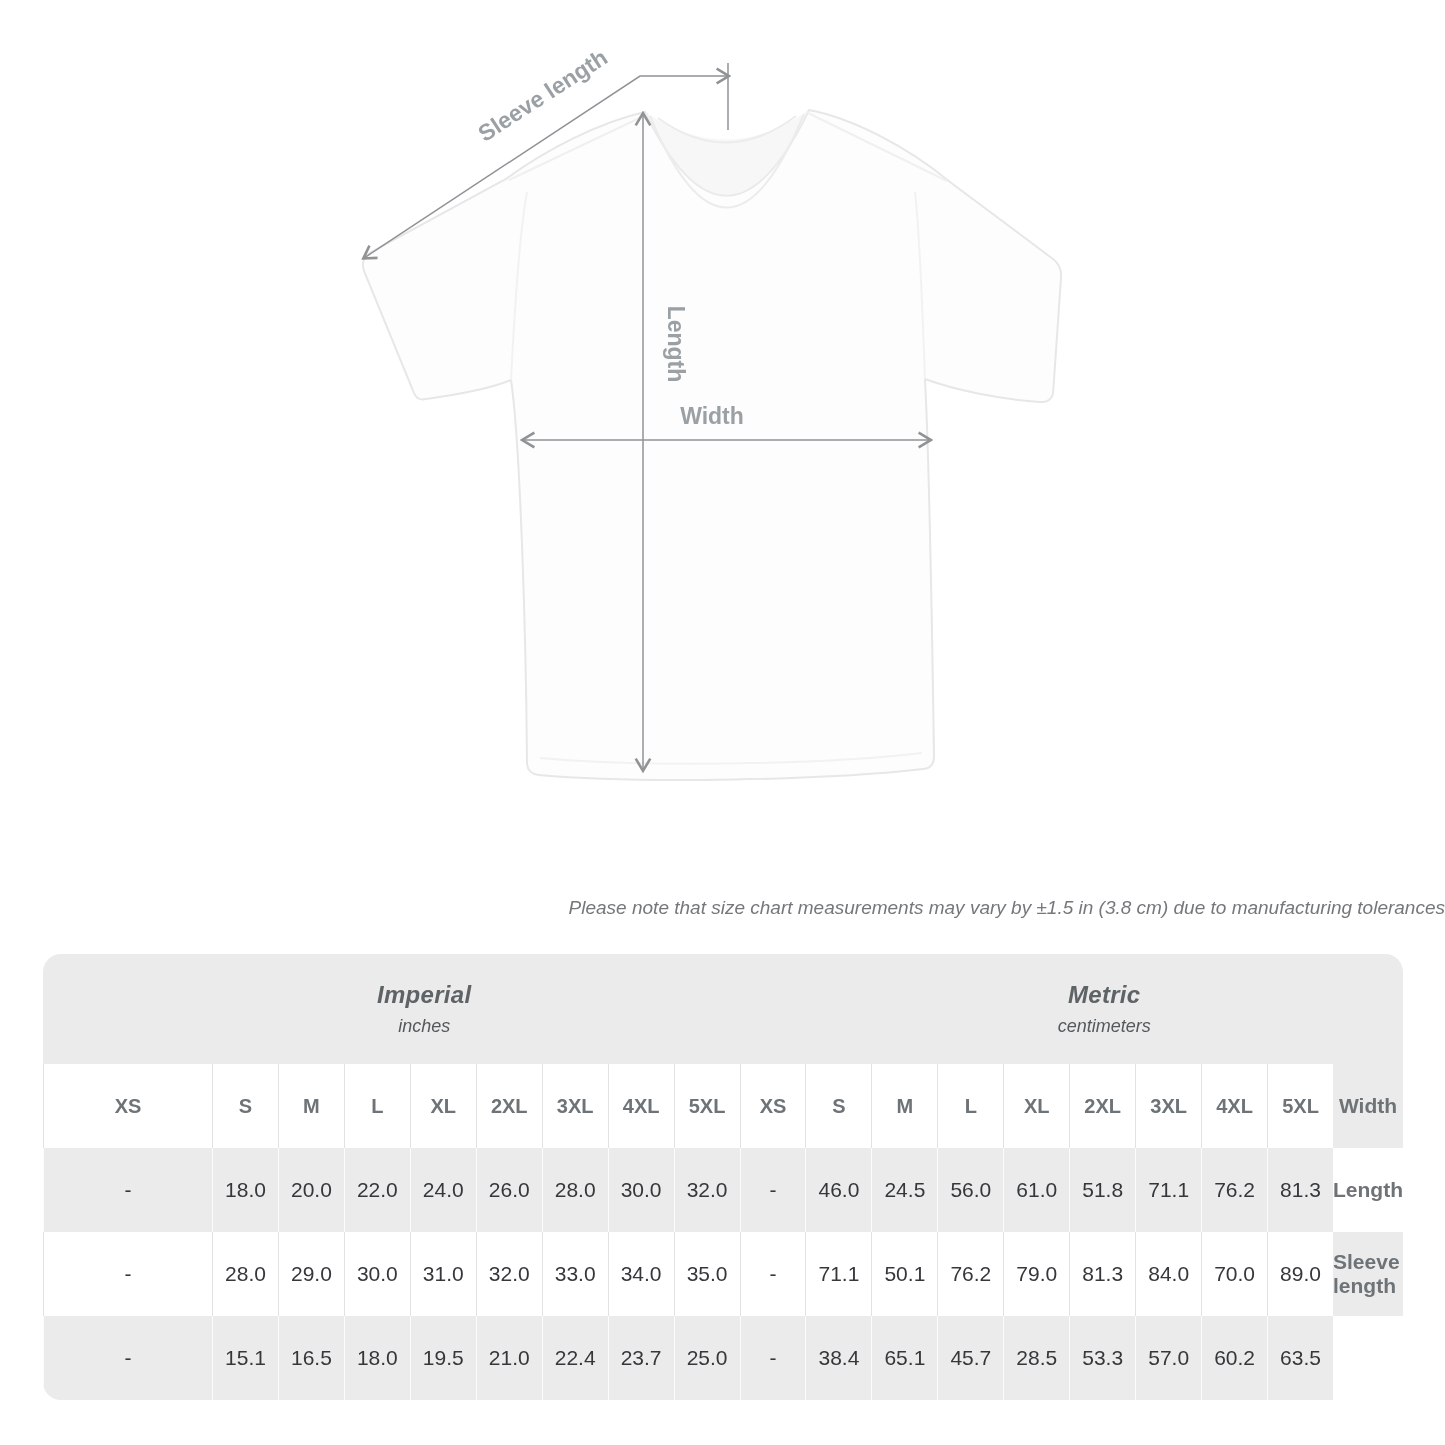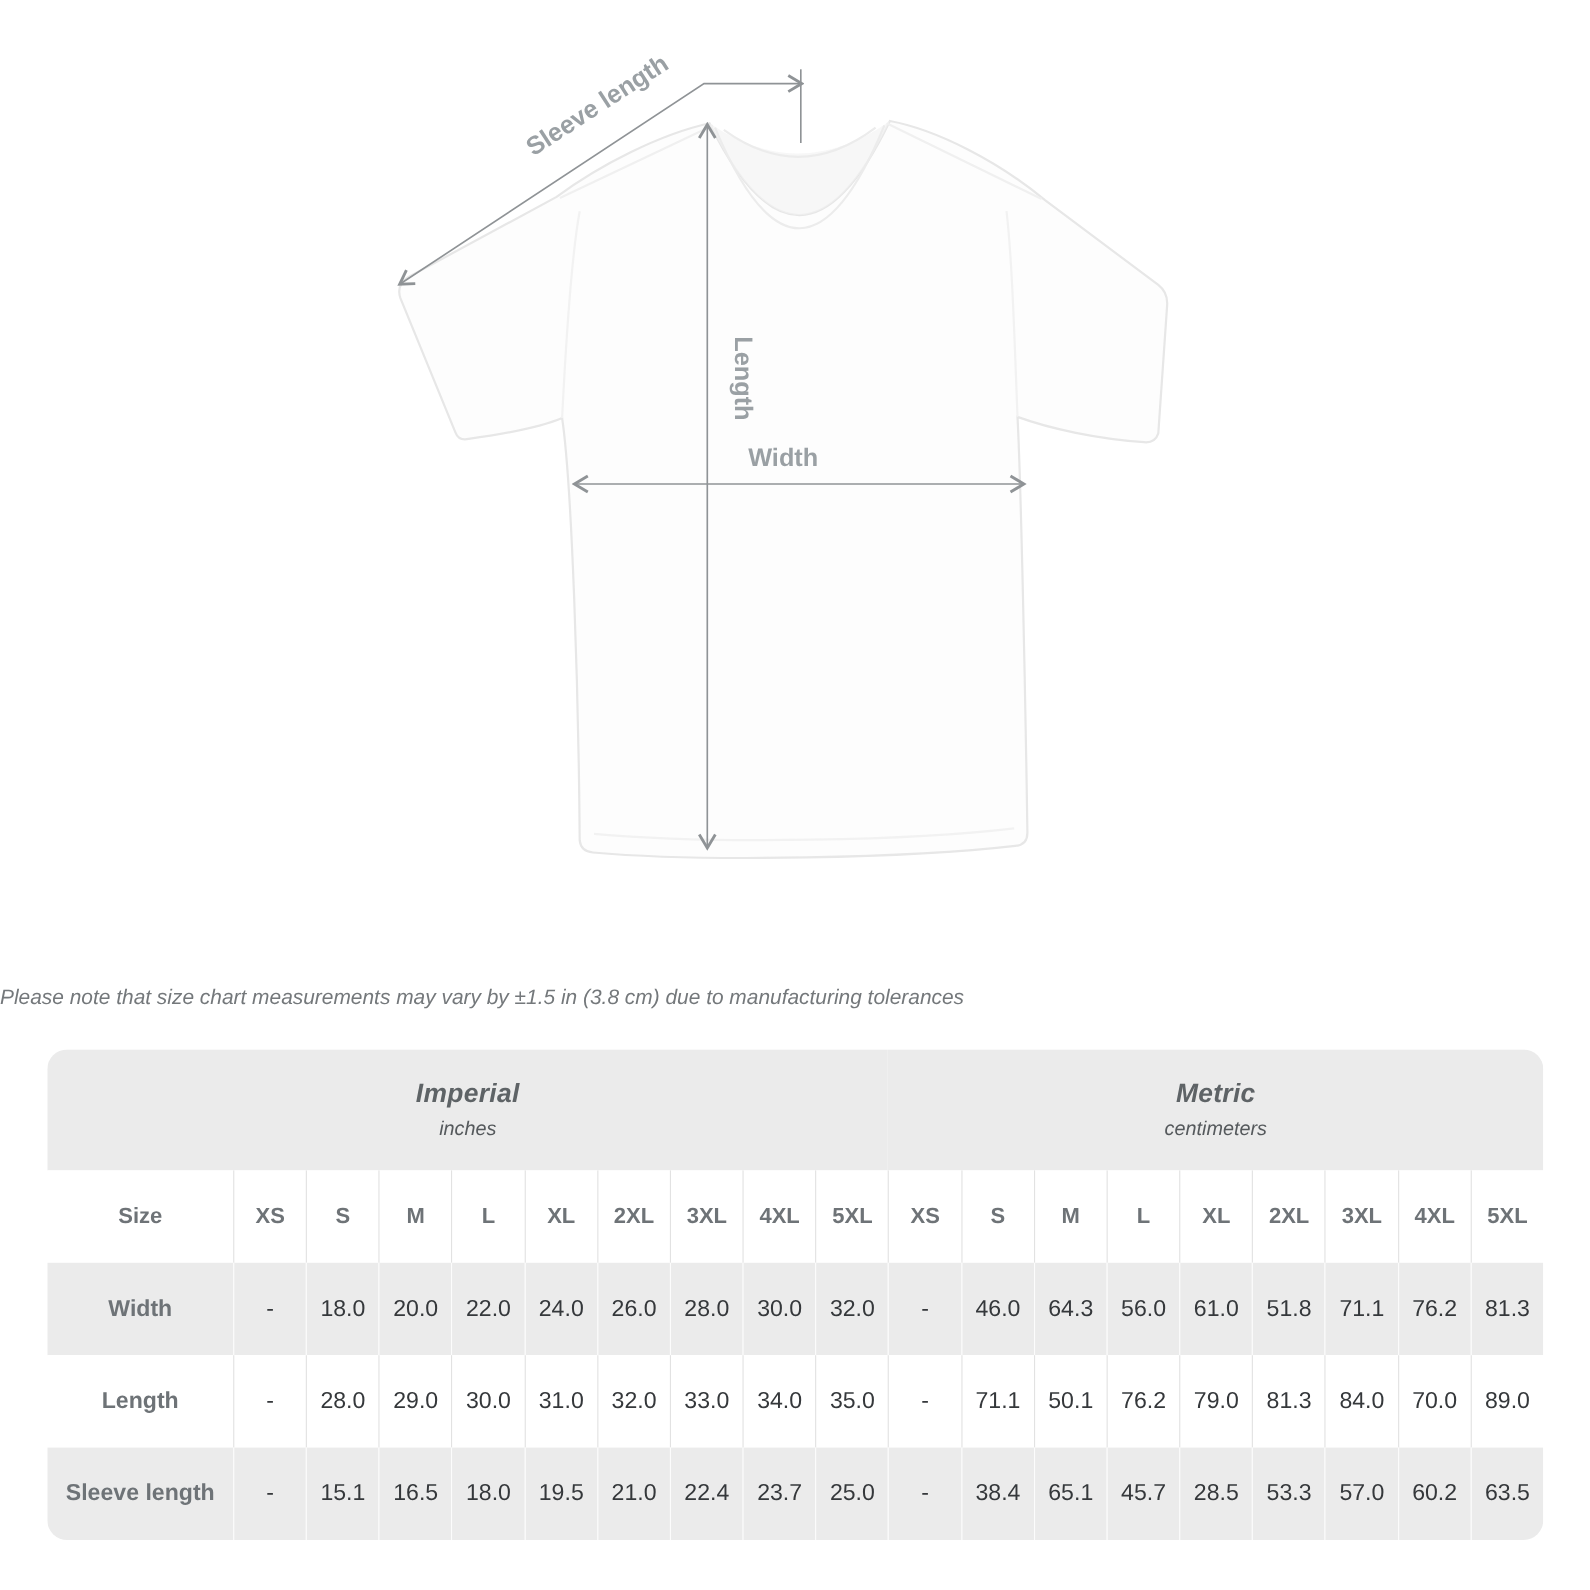--- a/index.html
+++ b/index.html
@@ -5,21 +5,21 @@
   html,body{margin:0;padding:0;background:#ffffff;}
   .page{position:relative;width:1445px;height:1445px;background:#ffffff;overflow:hidden;
         font-family:"Liberation Sans",sans-serif;}
   
   .shirt-svg{position:absolute;left:0;top:0;}
   .mline{stroke:#8f9396;stroke-width:1.5;fill:none;}
   .mlabel{font-family:"Liberation Sans",sans-serif;font-weight:700;font-size:23px;fill:#9aa0a4;}
   
   .title{position:absolute;left:0;top:843px;width:100%;text-align:center;
          font-size:31px;font-weight:700;color:#333333;}
-  .subtitle{position:absolute;left:0;top:897px;width:100%;text-align:left;
+  .subtitle{position:absolute;left:0;top:897px;width:100%;text-align:right;
             font-style:italic;font-size:19px;color:#74787b;}
   
   .tbl{position:absolute;left:43px;top:954px;width:1360px;height:446px;
        border-radius:18px;overflow:hidden;display:grid;
        grid-template-columns:169px repeat(18,1fr);
        grid-template-rows:110px 84px 84px 84px;}
   .band{grid-row:1;background:#ebebeb;display:flex;flex-direction:column;
         align-items:center;justify-content:center;gap:7px;}
   .band-left{grid-column:1/11;}
   .band-right{grid-column:11/20;}
@@ -96,21 +96,20 @@
 
     <div class="band band-right">
       <div class="band-title">Metric</div>
       <div class="band-unit">centimeters</div>
     </div>
     <div class="band band-left">
       <div class="band-title">Imperial</div>
       <div class="band-unit">inches</div>
     </div>
 
-    <div class="c hw th">Size</div>
     <div class="c hw th bl">XS</div>
     <div class="c hw th bl">S</div>
     <div class="c hw th bl">M</div>
     <div class="c hw th bl">L</div>
     <div class="c hw th bl">XL</div>
     <div class="c hw th bl">2XL</div>
     <div class="c hw th bl">3XL</div>
     <div class="c hw th bl">4XL</div>
     <div class="c hw th bl">5XL</div>
     <div class="c hw th bl">XS</div>
@@ -128,21 +127,21 @@
     <div class="c rg v bl">18.0</div>
     <div class="c rg v bl">20.0</div>
     <div class="c rg v bl">22.0</div>
     <div class="c rg v bl">24.0</div>
     <div class="c rg v bl">26.0</div>
     <div class="c rg v bl">28.0</div>
     <div class="c rg v bl">30.0</div>
     <div class="c rg v bl">32.0</div>
     <div class="c rg v bl">-</div>
     <div class="c rg v bl">46.0</div>
-    <div class="c rg v bl">64.3</div>
+    <div class="c rg v bl">24.5</div>
     <div class="c rg v bl">56.0</div>
     <div class="c rg v bl">61.0</div>
     <div class="c rg v bl">51.8</div>
     <div class="c rg v bl">71.1</div>
     <div class="c rg v bl">76.2</div>
     <div class="c rg v bl">81.3</div>
 
     <div class="c hw rl">Length</div>
     <div class="c hw v bl">-</div>
     <div class="c hw v bl">28.0</div>

